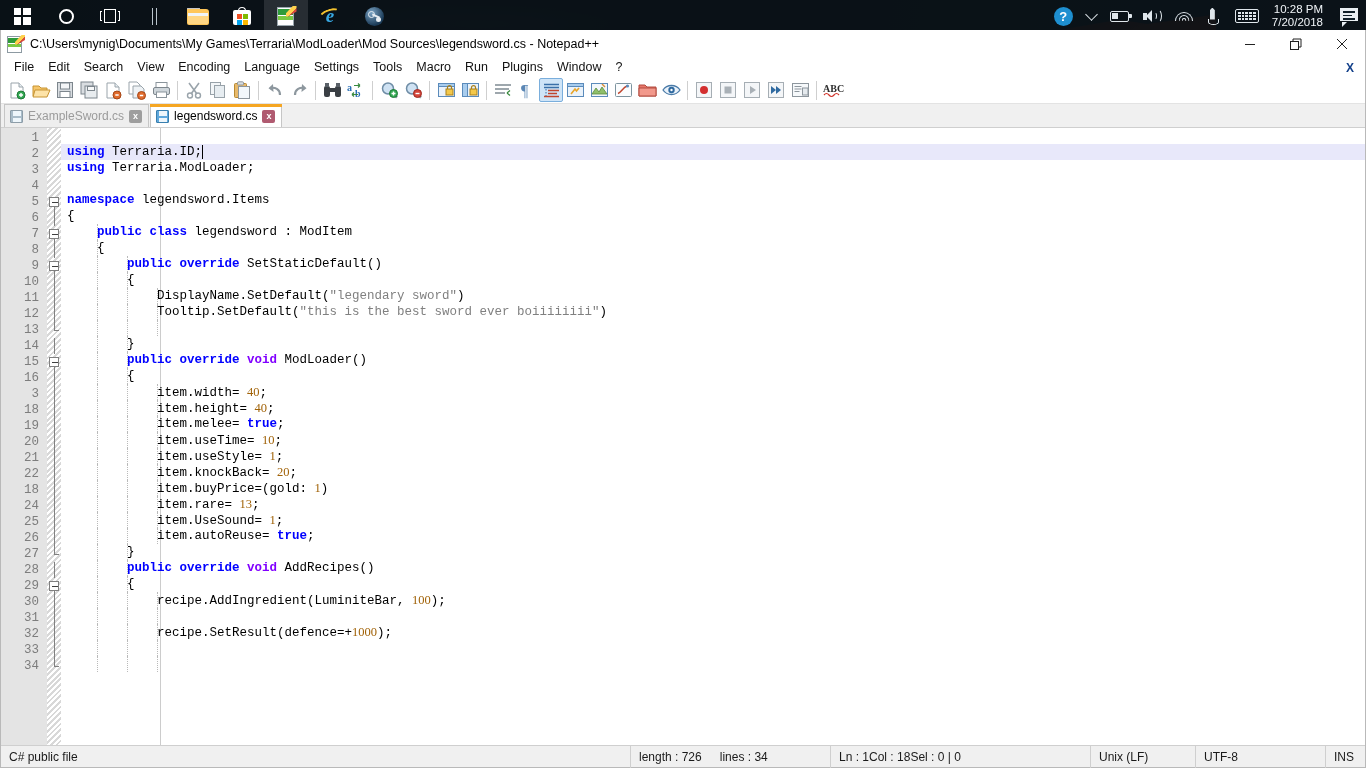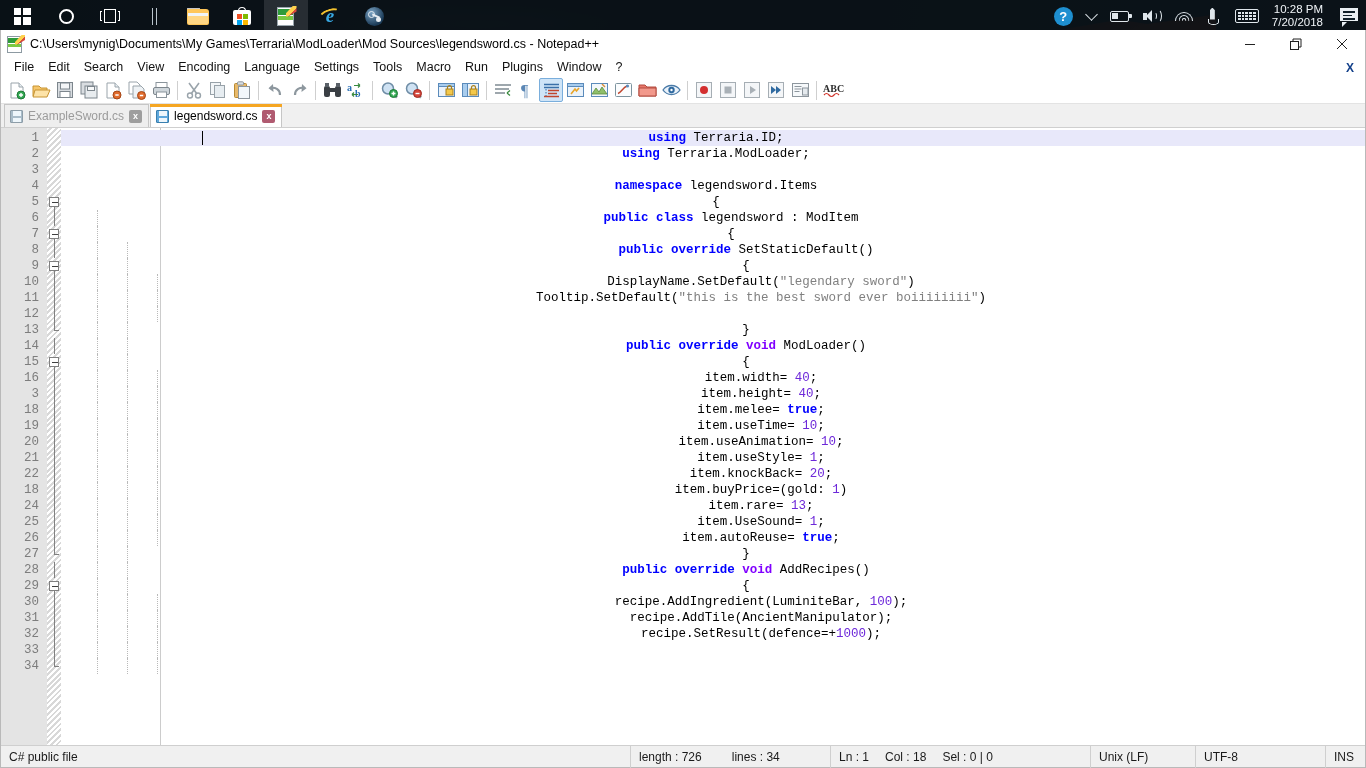--- a/index.html
+++ b/index.html
@@ -172,37 +172,37 @@
   #editor { flex: 1; display: flex; position: relative; background: #fff; overflow: hidden; }
   #gutter { width: 46px; background: #e4e4e4; color: #7d7d7d; font: 12.5px "Liberation Mono", monospace; text-align: right; padding-top: 2px; flex: none; }
   #gutter div { height: 16px; line-height: 16px; padding-right: 8px; }
   #foldmargin { width: 14px; background: repeating-linear-gradient(135deg, #ffffff 0 2px, #d8d8d8 2px 4px); position: relative; padding-top: 2px; flex: none; }
   #foldmargin .row { height: 16px; position: relative; }
   .foldbox { position: absolute; left: 2px; top: 3px; width: 10px; height: 10px; border: 1px solid #808080; background: #fff; }
   .foldbox::before { content: ""; position: absolute; left: 2px; top: 4px; width: 6px; height: 1px; background: #404040; }
   .foldline { position: absolute; left: 6.5px; top: 0; bottom: 0; width: 1px; background: #808080; }
   .foldend { position: absolute; left: 6.5px; top: 0; width: 1px; height: 8px; background: #808080; }
   .foldend::after { content: ""; position: absolute; left: 0; top: 8px; width: 5px; height: 1px; background: #808080; }
-  #codearea { flex: 1; position: relative; padding-top: 2px; font: 12.5px/16px "Liberation Mono", monospace; background: #fff; text-align: center; }
+  #codearea { flex: 1; position: relative; padding-top: 16px; font: 12.5px/16px "Liberation Mono", monospace; background: #fff; }
   .cline { height: 16px; line-height: 16px; white-space: pre; padding-left: 6px; color: #000; position: relative; }
   .cline.cur { background: #e8e8fa; }
   .kw { color: #0000ff; font-weight: bold; }
   .kw2 { color: #8000ff; font-weight: bold; }
   .str { color: #808080; }
-  .num { color: #6d28d9; }
+  .num { color: #a16207; font-family: Liberation Serif, serif; }
   .caret { position: absolute; width: 1px; height: 14px; background: #000; top: 1px; }
   .iguide { position: absolute; top: 0; height: 16px; width: 1px; border-left: 1px dotted #b9b9b9; }
   #vsep { position: absolute; left: 99px; top: 0; bottom: 0; width: 1px; background: #cccccc; }
 
   
   #statusbar { height: 22px; background: #f0f0f0; border-top: 1px solid #cfcfcf; display: flex; align-items: center; font-size: 12px; color: #1a1a1a; }
   .sb { height: 22px; display: flex; align-items: center; padding: 0 8px; border-right: 1px solid #cfcfcf; white-space: nowrap; }
   .sb.first { width: 630px; }
-  .sb.len { width: 200px; gap: 30px; }
-  .sb.pos { width: 260px; gap: 16px; }
+  .sb.len { width: 200px; gap: 18px; }
+  .sb.pos { width: 260px; }
   .sb.eol { width: 105px; }
   .sb.enc { width: 130px; }
   .sb.ins { border-right: none; }
 </style>
 </head>
 <body>
 
 <div id="desktop">
   <div class="glow1"></div>
   <div class="ridge"></div>
@@ -812,32 +812,31 @@
         <div class="cline"><span>            DisplayName.SetDefault(</span><span class="str">"legendary sword"</span><span>)</span><span class="iguide" style="left: 36.08px;"></span><span class="iguide" style="left: 66.16px;"></span><span class="iguide" style="left: 96.24px;"></span></div>
         <div class="cline"><span>            Tooltip.SetDefault(</span><span class="str">"this is the best sword ever boiiiiiiii"</span><span>)</span><span class="iguide" style="left: 36.08px;"></span><span class="iguide" style="left: 66.16px;"></span><span class="iguide" style="left: 96.24px;"></span></div>
         <div class="cline"><span class="iguide" style="left: 36.08px;"></span><span class="iguide" style="left: 66.16px;"></span><span class="iguide" style="left: 96.24px;"></span></div>
         <div class="cline"><span>        }</span><span class="iguide" style="left: 36.08px;"></span><span class="iguide" style="left: 66.16px;"></span></div>
         <div class="cline"><span>        </span><span class="kw">public</span><span> </span><span class="kw">override</span><span> </span><span class="kw2">void</span><span> ModLoader()</span><span class="iguide" style="left: 36.08px;"></span><span class="iguide" style="left: 66.16px;"></span></div>
         <div class="cline"><span>        {</span><span class="iguide" style="left: 36.08px;"></span><span class="iguide" style="left: 66.16px;"></span></div>
         <div class="cline"><span>            item.width= </span><span class="num">40</span><span>;</span><span class="iguide" style="left: 36.08px;"></span><span class="iguide" style="left: 66.16px;"></span><span class="iguide" style="left: 96.24px;"></span></div>
         <div class="cline"><span>            item.height= </span><span class="num">40</span><span>;</span><span class="iguide" style="left: 36.08px;"></span><span class="iguide" style="left: 66.16px;"></span><span class="iguide" style="left: 96.24px;"></span></div>
         <div class="cline"><span>            item.melee= </span><span class="kw">true</span><span>;</span><span class="iguide" style="left: 36.08px;"></span><span class="iguide" style="left: 66.16px;"></span><span class="iguide" style="left: 96.24px;"></span></div>
         <div class="cline"><span>            item.useTime= </span><span class="num">10</span><span>;</span><span class="iguide" style="left: 36.08px;"></span><span class="iguide" style="left: 66.16px;"></span><span class="iguide" style="left: 96.24px;"></span></div>
-        <div class="cline"><span>            item.useAnimation= </span><span class="num">10</span><span>;</span><span class="iguide" style="left: 36.08px;"></span><span class="iguide" style="left: 66.16px;"></span><span class="iguide" style="left: 96.24px;"></span></div>
         <div class="cline"><span>            item.useStyle= </span><span class="num">1</span><span>;</span><span class="iguide" style="left: 36.08px;"></span><span class="iguide" style="left: 66.16px;"></span><span class="iguide" style="left: 96.24px;"></span></div>
         <div class="cline"><span>            item.knockBack= </span><span class="num">20</span><span>;</span><span class="iguide" style="left: 36.08px;"></span><span class="iguide" style="left: 66.16px;"></span><span class="iguide" style="left: 96.24px;"></span></div>
         <div class="cline"><span>            item.buyPrice=(gold: </span><span class="num">1</span><span>)</span><span class="iguide" style="left: 36.08px;"></span><span class="iguide" style="left: 66.16px;"></span><span class="iguide" style="left: 96.24px;"></span></div>
         <div class="cline"><span>            item.rare= </span><span class="num">13</span><span>;</span><span class="iguide" style="left: 36.08px;"></span><span class="iguide" style="left: 66.16px;"></span><span class="iguide" style="left: 96.24px;"></span></div>
         <div class="cline"><span>            item.UseSound= </span><span class="num">1</span><span>;</span><span class="iguide" style="left: 36.08px;"></span><span class="iguide" style="left: 66.16px;"></span><span class="iguide" style="left: 96.24px;"></span></div>
         <div class="cline"><span>            item.autoReuse= </span><span class="kw">true</span><span>;</span><span class="iguide" style="left: 36.08px;"></span><span class="iguide" style="left: 66.16px;"></span><span class="iguide" style="left: 96.24px;"></span></div>
         <div class="cline"><span>        }</span><span class="iguide" style="left: 36.08px;"></span><span class="iguide" style="left: 66.16px;"></span></div>
         <div class="cline"><span>        </span><span class="kw">public</span><span> </span><span class="kw">override</span><span> </span><span class="kw2">void</span><span> AddRecipes()</span><span class="iguide" style="left: 36.08px;"></span><span class="iguide" style="left: 66.16px;"></span></div>
         <div class="cline"><span>        {</span><span class="iguide" style="left: 36.08px;"></span><span class="iguide" style="left: 66.16px;"></span></div>
         <div class="cline"><span>            recipe.AddIngredient(LuminiteBar, </span><span class="num">100</span><span>);</span><span class="iguide" style="left: 36.08px;"></span><span class="iguide" style="left: 66.16px;"></span><span class="iguide" style="left: 96.24px;"></span></div>
-        <div class="cline"><span>            recipe.AddTile(AncientManipulator);</span><span class="iguide" style="left: 36.08px;"></span><span class="iguide" style="left: 66.16px;"></span><span class="iguide" style="left: 96.24px;"></span></div>
+        <div class="cline"><span class="iguide" style="left: 36.08px;"></span><span class="iguide" style="left: 66.16px;"></span><span class="iguide" style="left: 96.24px;"></span></div>
         <div class="cline"><span>            recipe.SetResult(defence=+</span><span class="num">1000</span><span>);</span><span class="iguide" style="left: 36.08px;"></span><span class="iguide" style="left: 66.16px;"></span><span class="iguide" style="left: 96.24px;"></span></div>
         <div class="cline"><span class="iguide" style="left: 36.08px;"></span><span class="iguide" style="left: 66.16px;"></span><span class="iguide" style="left: 96.24px;"></span></div>
         <div class="cline"><span class="iguide" style="left: 36.08px;"></span><span class="iguide" style="left: 66.16px;"></span><span class="iguide" style="left: 96.24px;"></span></div>
       </div>
   </div>
 
   <div id="statusbar">
     <div class="sb first">C# public file</div>
     <div class="sb len">
       <span>length : 726</span>

